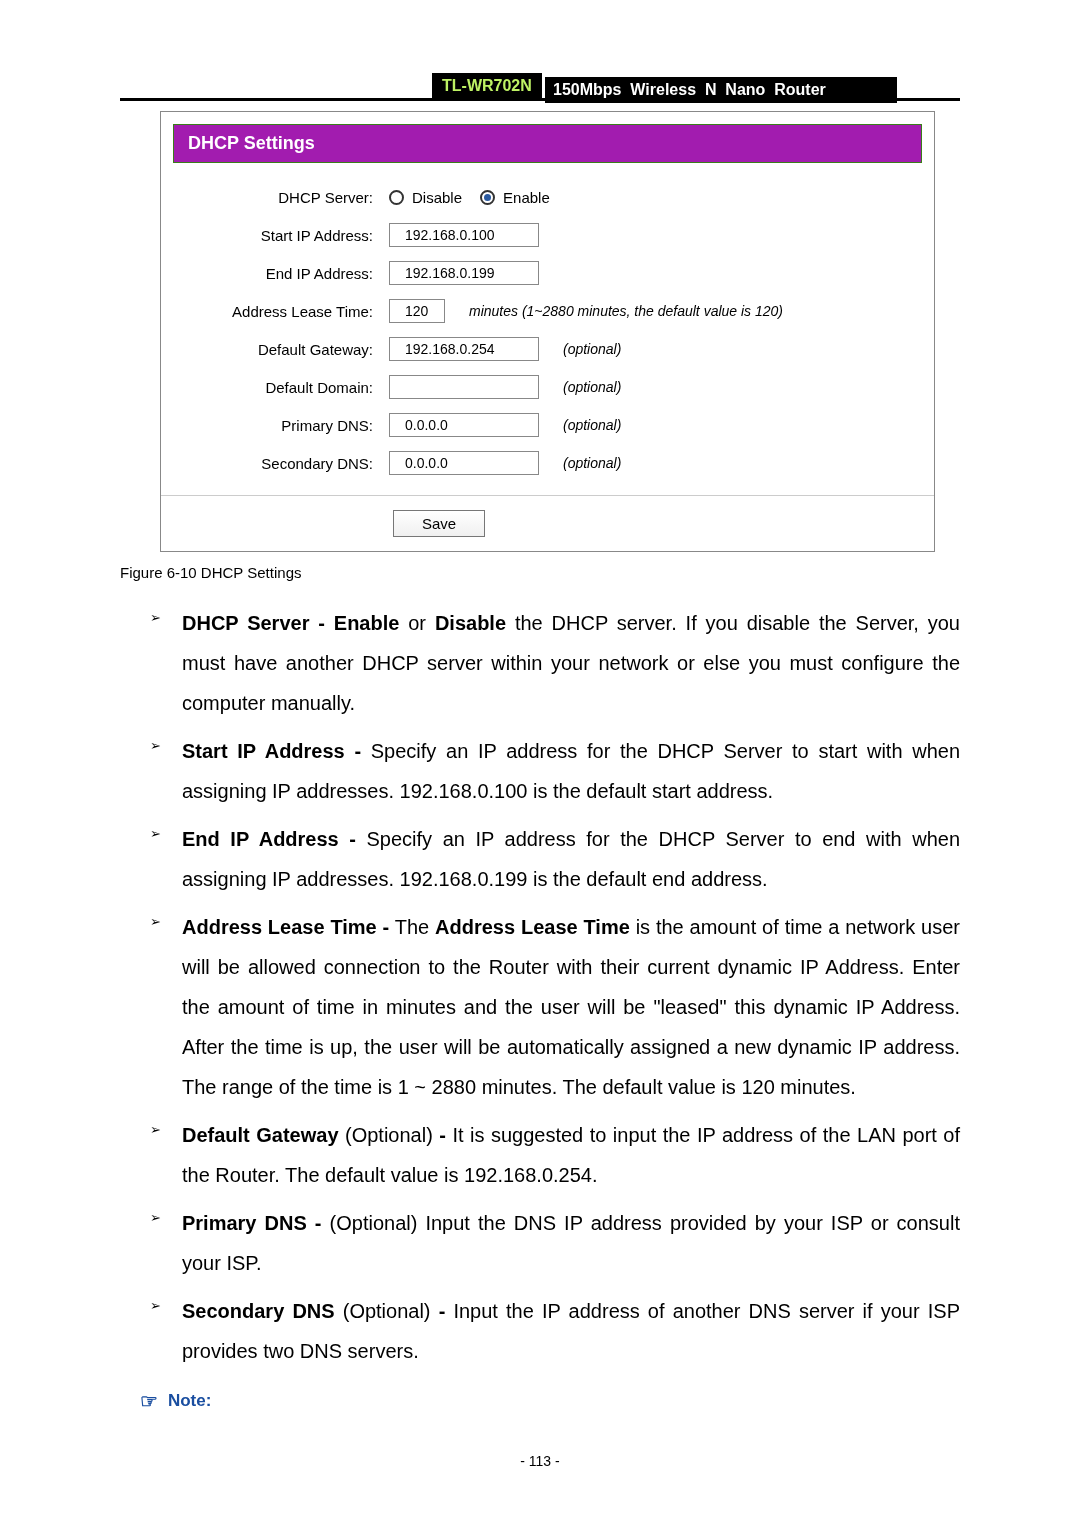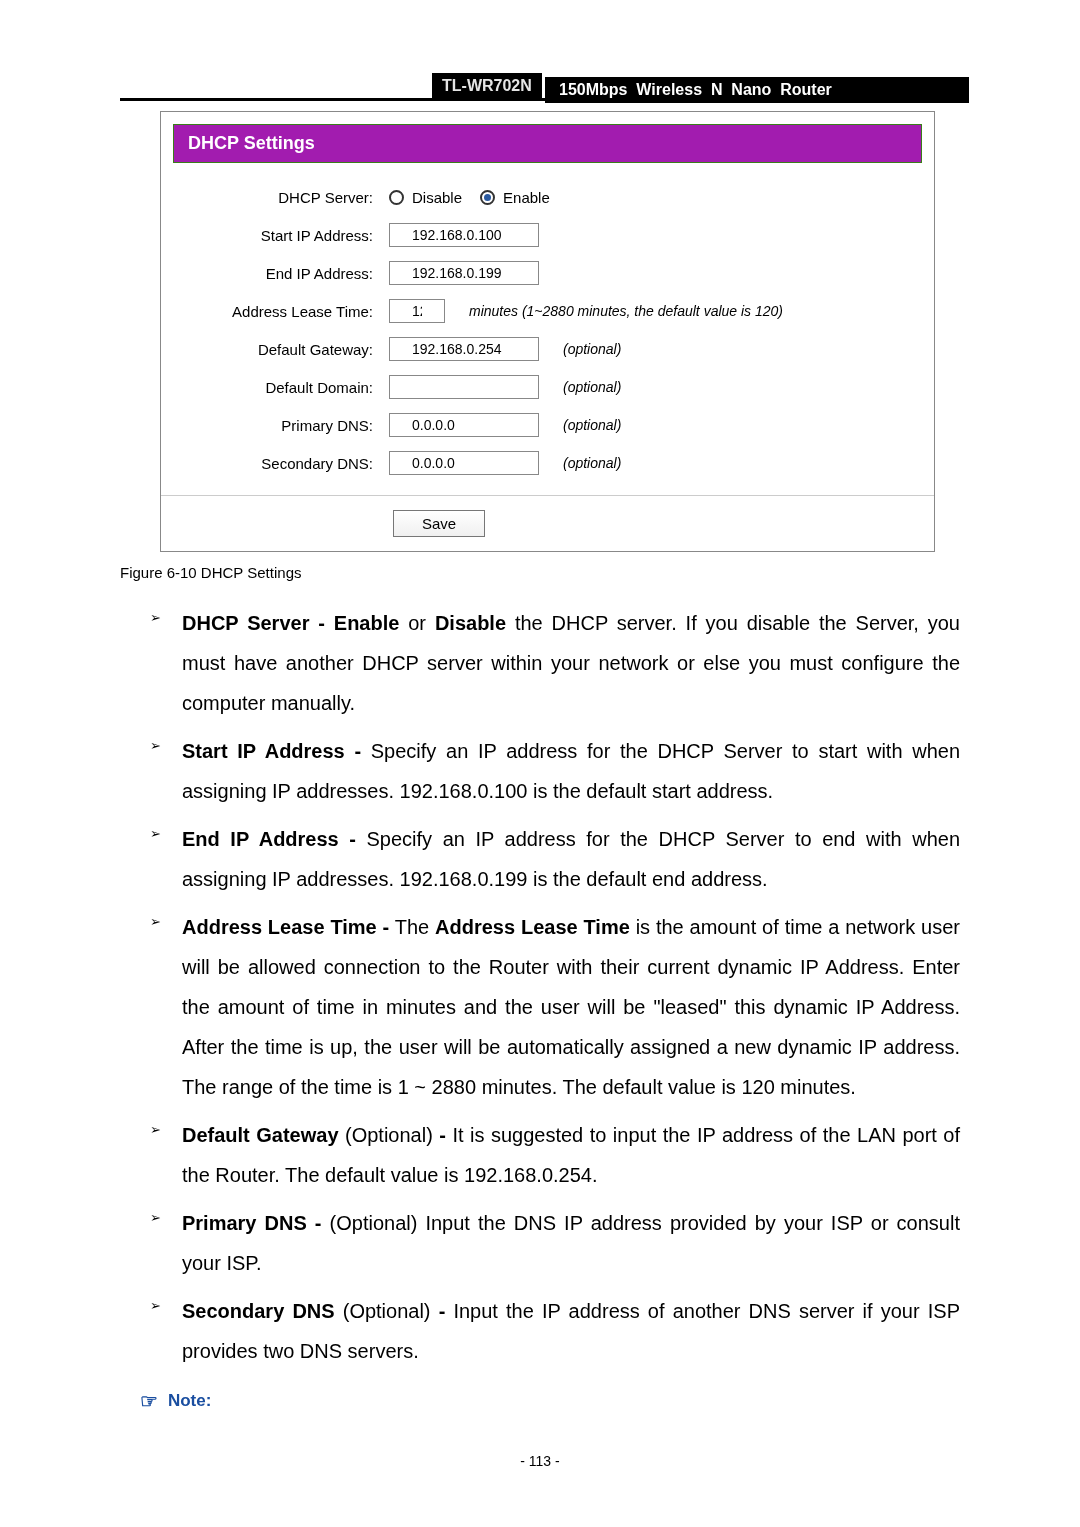--- a/index.html
+++ b/index.html
@@ -17,39 +17,39 @@
     .header-bar {
       width: 100%;
       border-bottom: 3px solid #000;
       margin-bottom: 10px;
       position: relative;
       height: 26px;
     }
     .header-model-box {
       display: inline-block;
       background: #000;
-      color: #e5e5e5;
+      color: #bef264;
       font-weight: bold;
       font-size: 16px;
       padding: 4px 10px;
       position: absolute;
       left: 312px;
       top: -2px;
     }
     .header-title {
       position: absolute;
       left: 425px;
       top: 2px;
       background: #000;
       color: #fff;
       font-weight: bold;
       font-size: 16px;
-      padding: 4px 10px 4px 14px;
+      padding: 4px 10px 4px 8px;
       white-space: pre;
-      width: 424px;
+      width: 352px;
     }
     .panel-wrap {
       border: 1px solid #888;
       margin: 0 0 0 40px;
       width: 775px;
     }
     .panel-title {
       background: #4cae4c;
       background: #5cb85c;
       background: #6ab92f;
@@ -96,21 +96,21 @@
     }
     .radio-dot {
       width: 7px; height: 7px;
       background: #2b5aa0;
       border-radius: 50%;
     }
     .text-input {
       border: 1px solid #888;
       height: 24px;
       font-size: 14px;
-      padding: 2px 22px;
+      padding: 2px 15px;
       font-family: Arial, sans-serif;
       background: #fff;
     }
     .w-med { width: 150px; }
     .w-sm { width: 56px; }
     .trail {
       font-size: 14px;
       margin-left: 24px;
       font-style: italic;
     }

